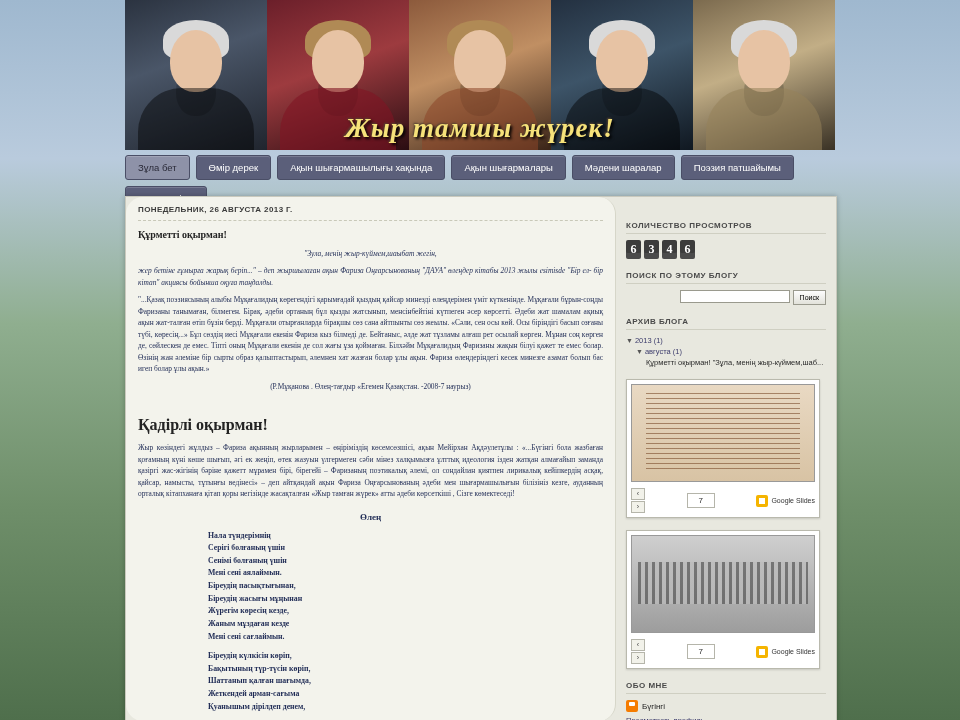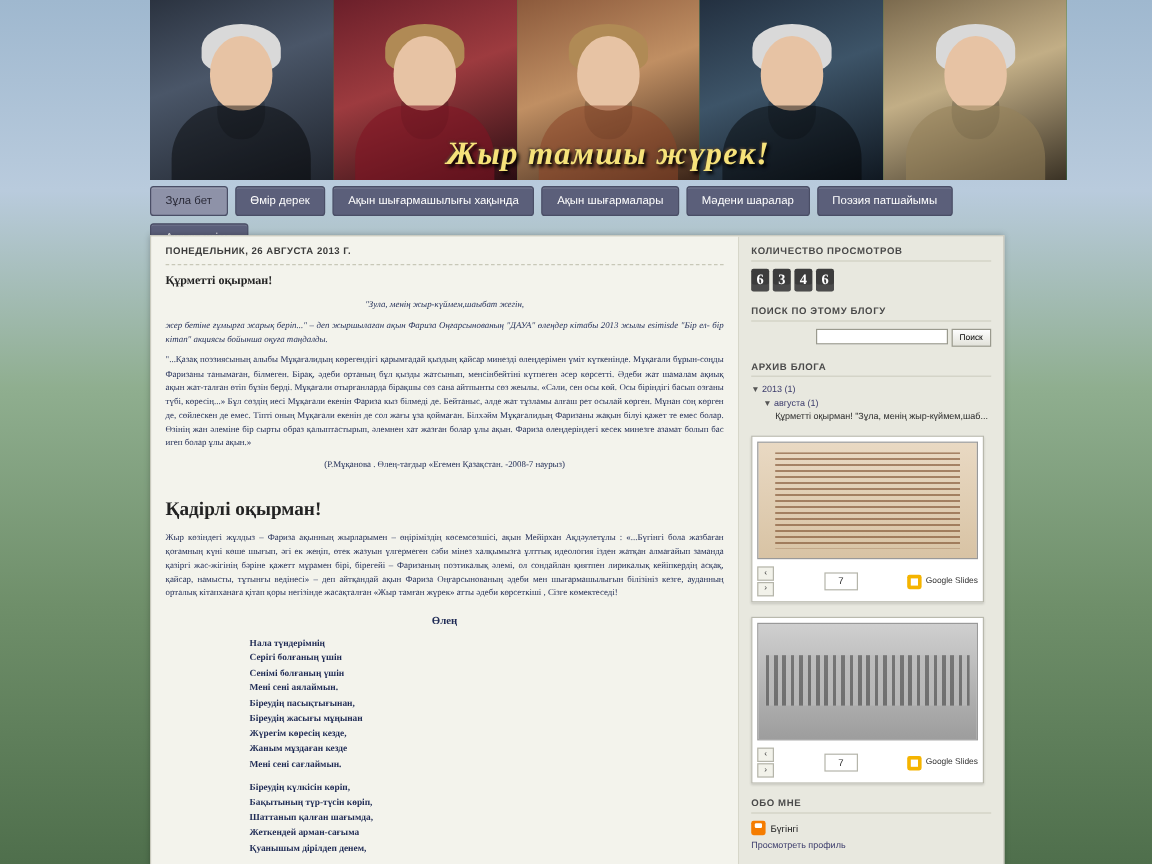--- a/index.html
+++ b/index.html
@@ -6,22 +6,22 @@
   body{
     width:960px;height:720px;overflow:hidden;
     font-family:"Liberation Sans", sans-serif;
     background:#7d9ab5;
     background:linear-gradient(#9fb8cf 0%, #b9cbdd 22%, #8fae8f 45%, #6f8f6a 70%, #4f6f4c 100%);
   }
   .page{position:relative;width:960px;height:720px;}
 
   
   .banner{
-    position:absolute;left:125px;top:0;width:764px;height:150px;
-    background:#15803d;overflow:hidden;
+    position:absolute;left:125px;top:0;width:710px;height:150px;
+    background:#0f172a;overflow:hidden;
   }
   .banner .photos{display:flex;height:150px;}
   .banner .ph{flex:1;height:150px;position:relative;overflow:hidden;}
   .ph1{background:linear-gradient(160deg,#2b3340 0%,#4a5668 40%,#20252e 100%);}
   .ph2{background:linear-gradient(160deg,#6b1f2a 0%,#9d3b3f 45%,#2a0d12 100%);}
   .ph3{background:linear-gradient(160deg,#8c5a3c 0%,#c08f63 45%,#3a2418 100%);}
   .ph4{background:linear-gradient(160deg,#233040 0%,#3d5468 45%,#101821 100%);}
   .ph5{background:linear-gradient(160deg,#7b6a4e 0%,#c2ae86 45%,#3a3225 100%);}
   .ph .face{
     position:absolute;left:50%;top:30px;transform:translateX(-50%);
@@ -68,20 +68,21 @@
     position:absolute;left:125px;top:196px;width:710px;height:524px;
     background:#e8e8df;border:1px solid #c9c9bd;
     box-shadow:0 0 5px rgba(0,0,0,.25);
     display:flex;
     overflow:hidden;
   }
   .content{
     width:490px;background:#f3f3ec;border-right:1px solid #d6d6c9;
     padding:8px 12px 0 12px;box-sizing:border-box;
     overflow:hidden;
+    border-radius:17px;
   }
   .datehead{
     font-size:8px;font-weight:bold;color:#3b3b3b;letter-spacing:.4px;
     padding-bottom:6px;border-bottom:1px dashed #c8c8b8;margin-bottom:8px;
   }
   .post-title{
     font-size:10px;font-weight:bold;color:#232323;
     margin:6px 0 8px 0;font-family:Liberation Serif, serif;
   }
   .para{
@@ -100,21 +101,21 @@
   }
   .poem{
     margin:0 0 0 70px;font-size:7.8px;line-height:1.62;color:#1f2b55;
     font-family:"Liberation Serif", serif;font-weight:bold;
   }
   .poem .st{margin-bottom:7px;}
   .poem div{white-space:nowrap;}
 
   
   .sidebar{
-    width:220px;box-sizing:border-box;padding:8px 10px;
+    width:220px;box-sizing:border-box;padding:24px 10px;
     background:#e8e8df;font-size:8px;color:#2d2d2d;
     overflow:hidden;
   }
   .sb-h{
     font-size:8px;font-weight:bold;color:#4a4a4a;letter-spacing:.5px;
     border-bottom:1px solid #cfcfc2;padding-bottom:3px;margin:0 0 6px 0;
   }
   .sb-block{margin-bottom:12px;}
   .counter{display:flex;gap:3px;}
   .counter span{

